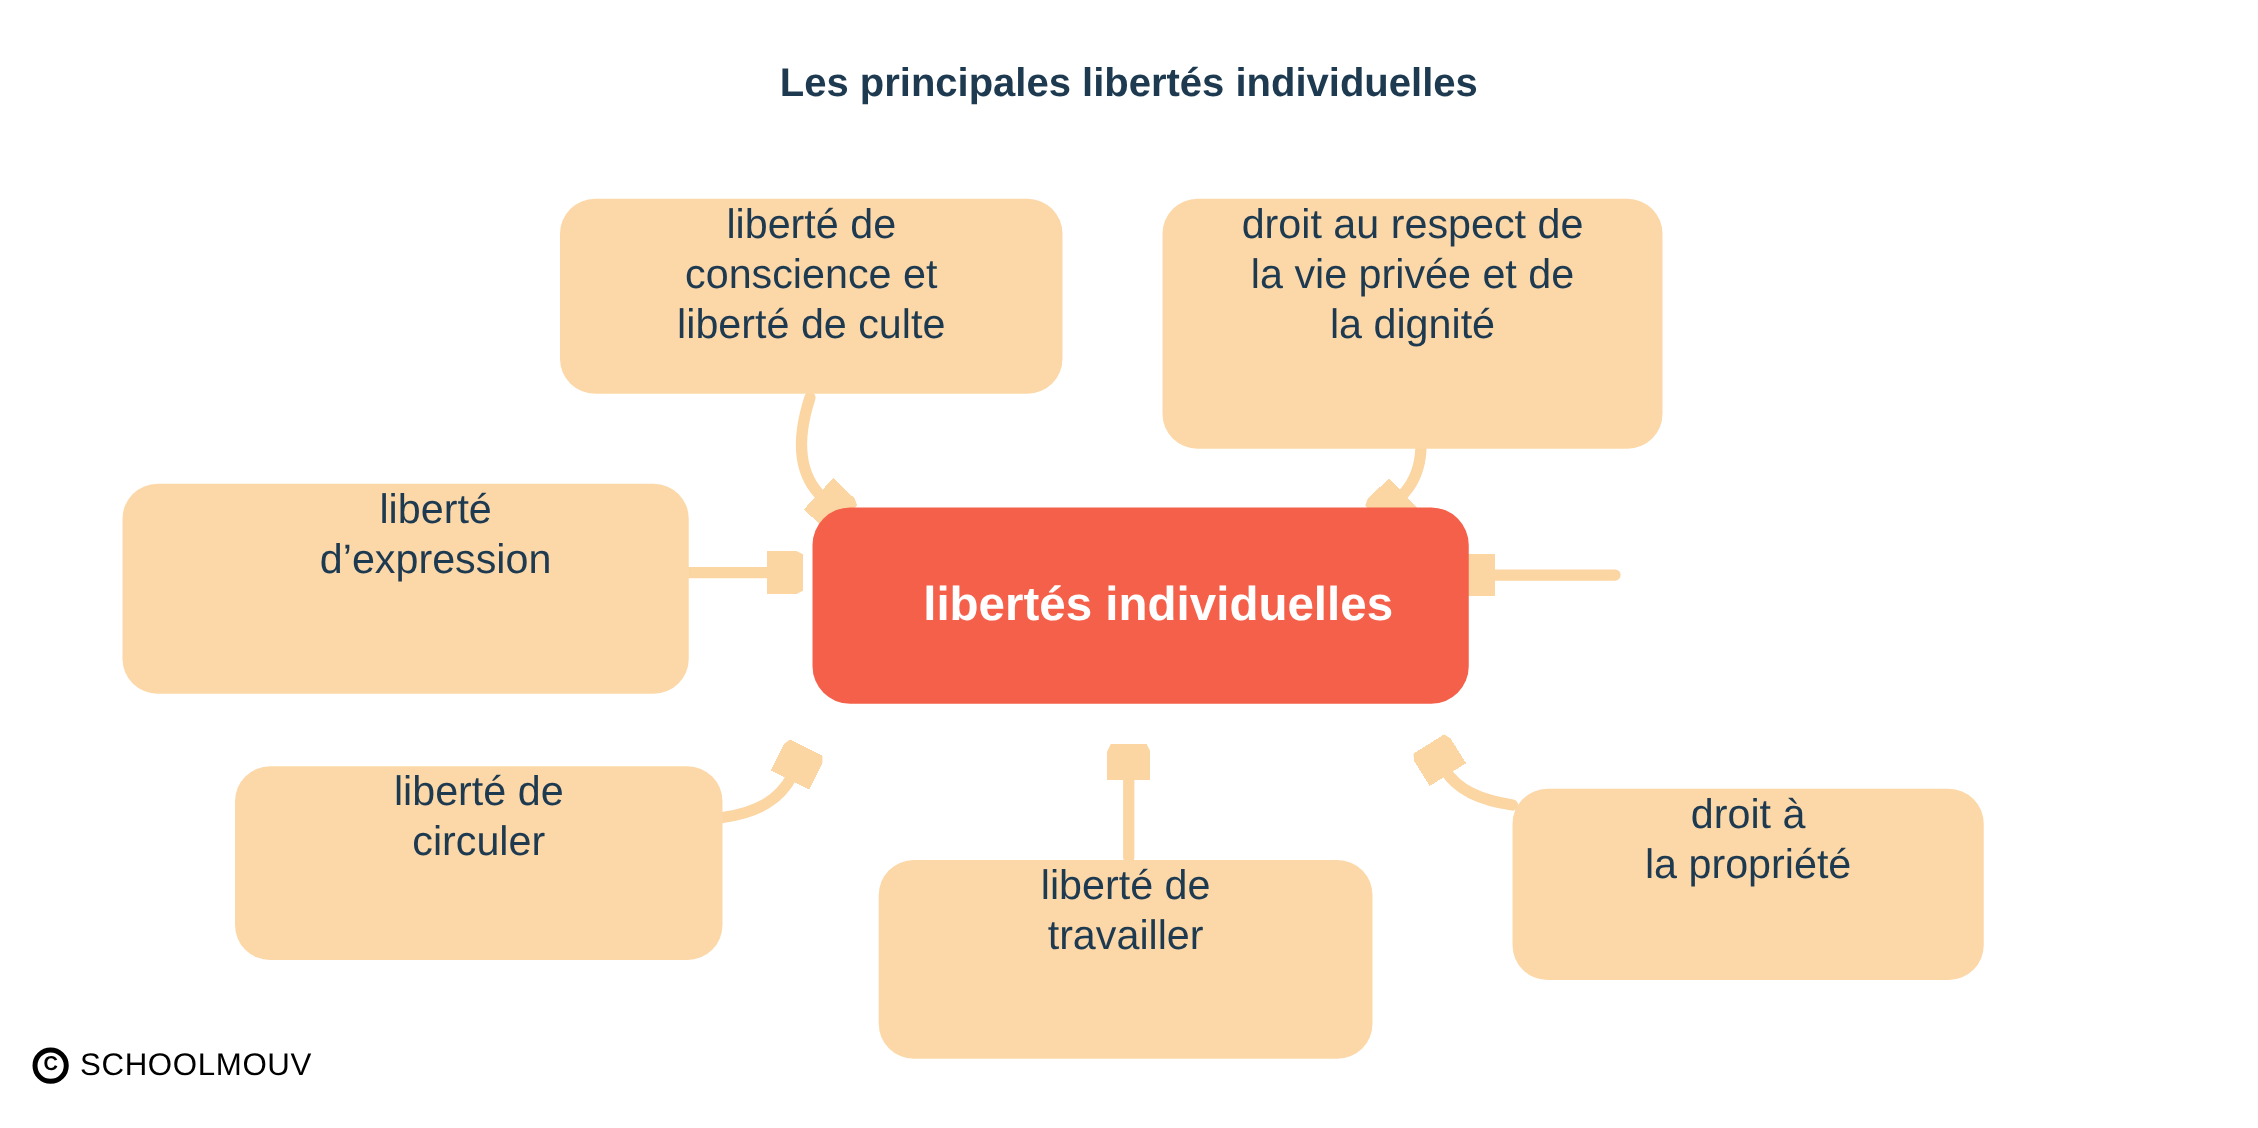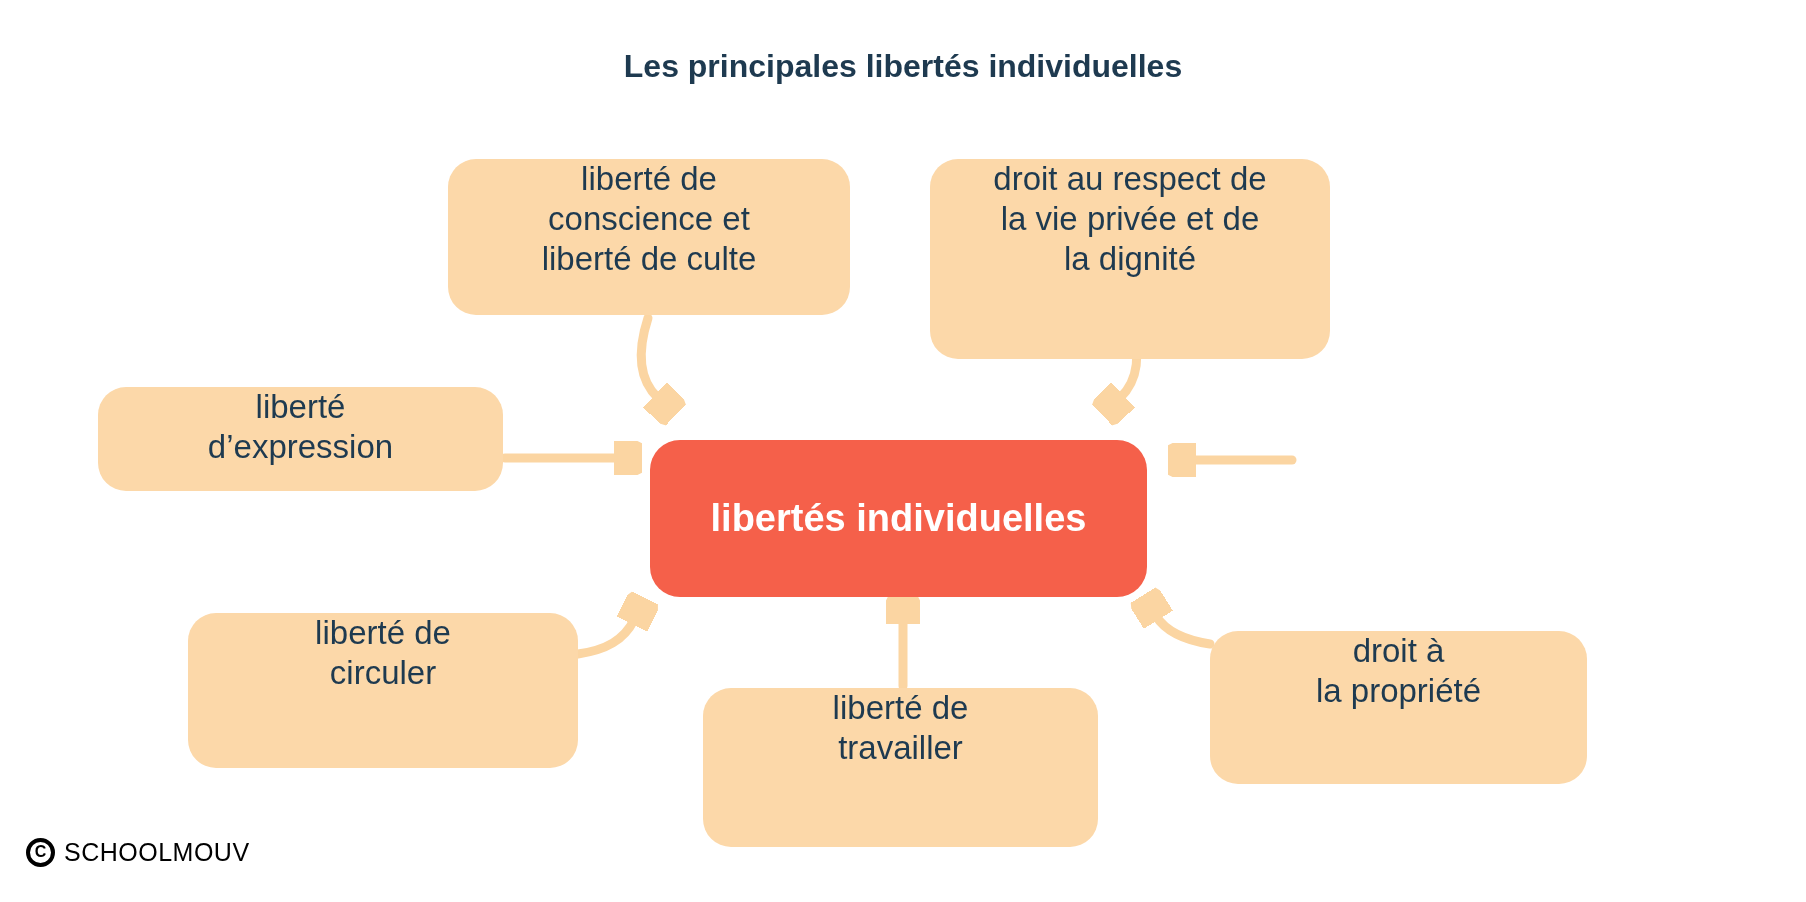--- a/index.html
+++ b/index.html
@@ -33,33 +33,34 @@
     background:var(--color-peach);
     border-radius:28px;
     display:flex;align-items:flex-start;justify-content:center;
     text-align:center;
     color:var(--color-navy);
     font-size:33px;line-height:40px;
   }
   .node-label{white-space:pre-line;}
   .n-conscience{left:448px;top:159px;width:402px;height:156px;}
   .n-privee{left:930px;top:159px;width:400px;height:200px;}
-  .n-expression{left:98px;top:387px;width:405px;height:104px;}
+  .n-expression{left:98px;top:387px;width:405px;height:168px;padding-left:48px;}
   .n-vote{left:1292px;top:383px;width:420px;height:159px;}
   .n-circuler{left:188px;top:613px;width:390px;height:155px;}
   .n-travailler{left:703px;top:688px;width:395px;height:159px;}
   .n-propriete{left:1210px;top:612px;width:377px;height:153px;margin-top:19px;}
   .center-node{
-    position:absolute;left:650px;top:440px;width:497px;height:157px;
+    position:absolute;left:650px;top:406px;width:497px;height:157px;
     background:var(--color-orange);
     border-radius:30px;
     display:flex;align-items:center;justify-content:center;
     color:var(--color-white);
     font-size:38px;font-weight:bold;
     text-align:center;
+    padding-left:28px;
   }
   .logo{
     position:absolute;left:26px;top:836px;height:32px;
     display:flex;align-items:center;gap:9px;
     color:var(--color-logo);
   }
   .logo-ring{
     box-sizing:border-box;
     width:29px;height:29px;
     border:4px solid var(--color-logo);

